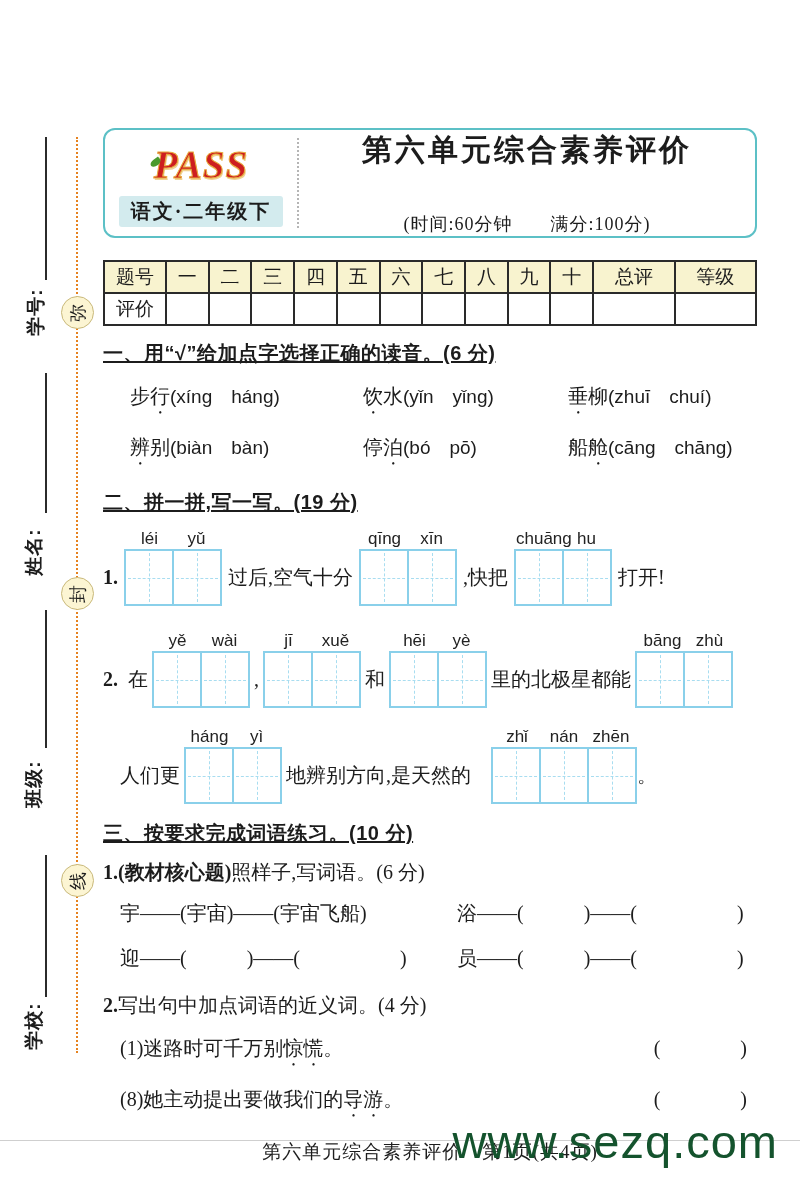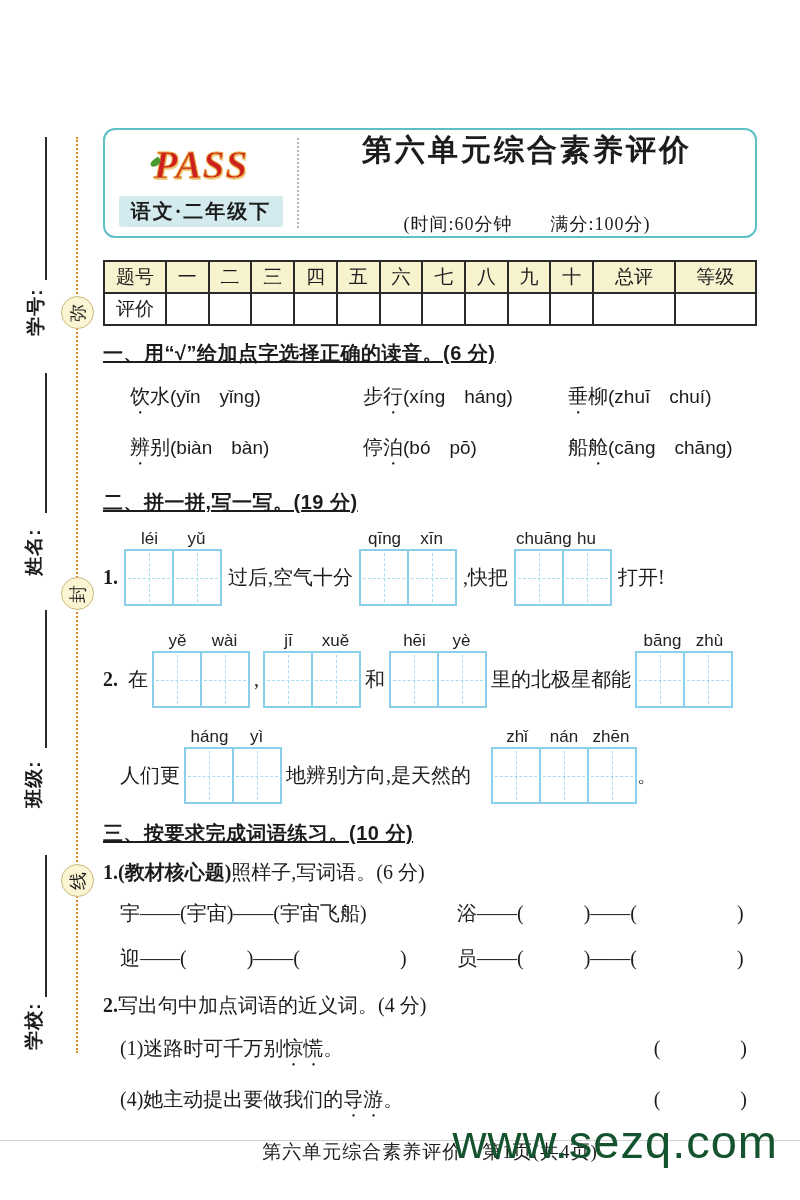--- a/index.html
+++ b/index.html
@@ -170,22 +170,22 @@
         <td></td>
         <td></td>
         <td></td>
       </tr>
     </tbody>
       </table>
 
     <div class="sec-heading">一、用“√”给加点字选择正确的读音。(6 分)</div>
 
     <div class="q1-row">
+      <span class="q1-item"><span>步</span><span class="em-dot">行</span><span></span><span class="opts">(xíng　háng)</span></span>
       <span class="q1-item"><span></span><span class="em-dot">饮</span><span>水</span><span class="opts">(yǐn　yǐng)</span></span>
-      <span class="q1-item"><span>步</span><span class="em-dot">行</span><span></span><span class="opts">(xíng　háng)</span></span>
       <span class="q1-item"><span></span><span class="em-dot">垂</span><span>柳</span><span class="opts">(zhuī　chuí)</span></span>
     </div>
     <div class="q1-row">
       <span class="q1-item"><span></span><span class="em-dot">辨</span><span>别</span><span class="opts">(biàn　bàn)</span></span>
       <span class="q1-item"><span>停</span><span class="em-dot">泊</span><span></span><span class="opts">(bó　pō)</span></span>
       <span class="q1-item"><span>船</span><span class="em-dot">舱</span><span></span><span class="opts">(cāng　chāng)</span></span>
     </div>
 
     <div class="sec-heading" style="margin-top:20px;">二、拼一拼,写一写。(19 分)</div>
 
@@ -319,21 +319,21 @@
 
     <div class="item-heading" style="margin-top:20px;">
       <span class="b">2.</span><span>写出句中加点词语的近义词。(4 分)</span>
     </div>
 
     <div class="sentence-line">
       <span><span>(1)迷路时可千万别</span><span class="em-dot">惊慌</span><span>。</span></span>
       <span>(　　　　)</span>
     </div>
     <div class="sentence-line">
-      <span><span>(4)她主动提出要做我们的</span><span class="em-dot">导游</span><span>。</span></span>
+      <span><span>(8)她主动提出要做我们的</span><span class="em-dot">导游</span><span>。</span></span>
       <span>(　　　　)</span>
     </div>
 
     <div class="footer">第六单元综合素养评价　第1页(共4页)</div>
 
   </main>
 
   <div class="wm-line"></div>
   <div class="watermark">www.sezq.com</div>
 

